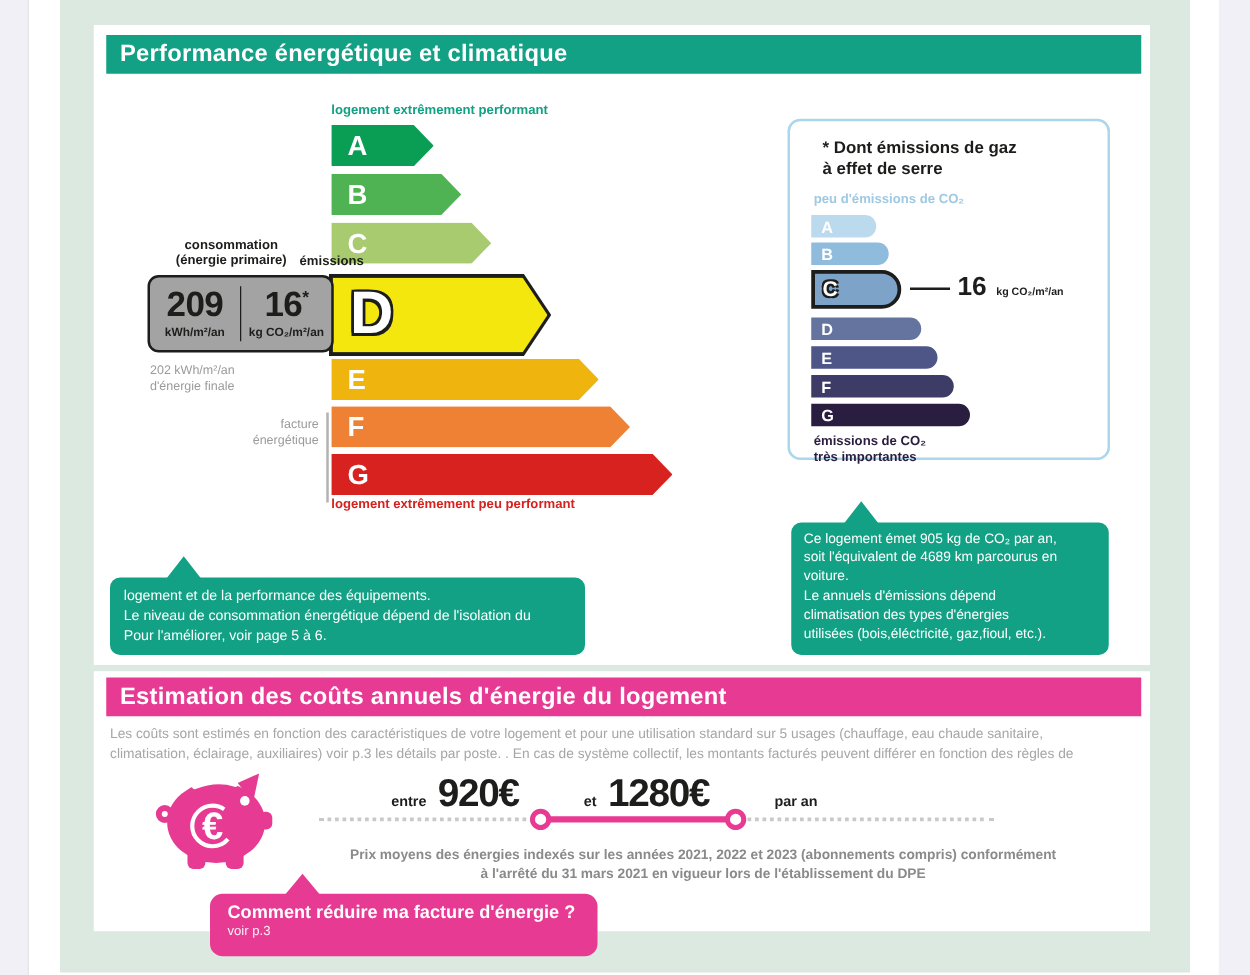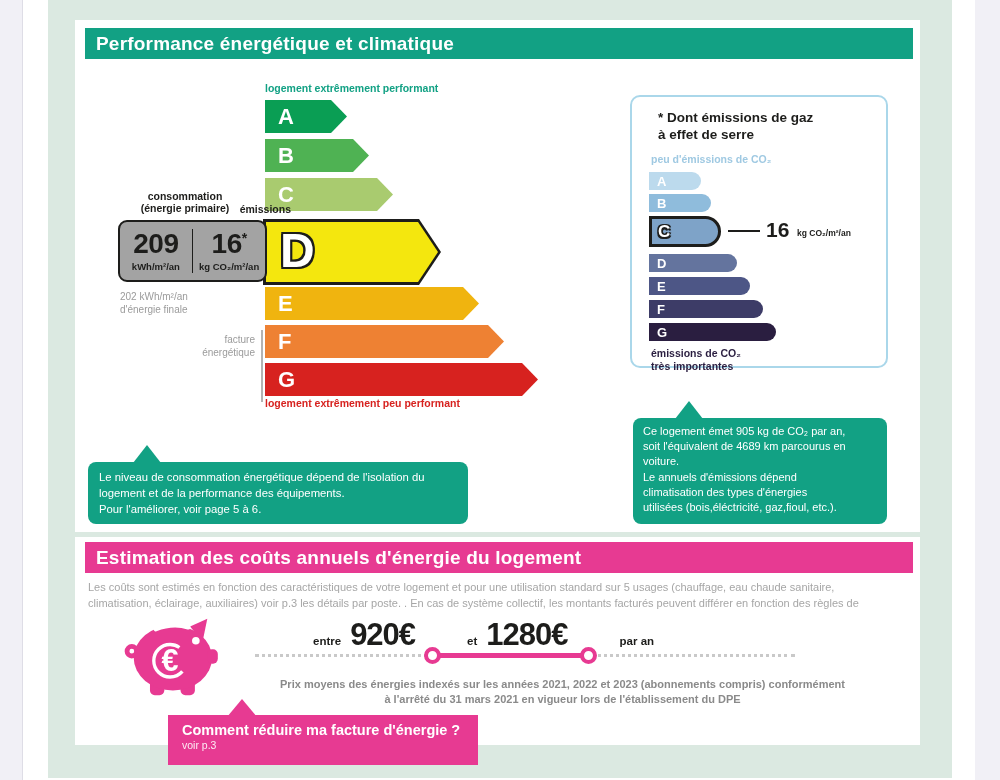--- a/index.html
+++ b/index.html
@@ -44,21 +44,21 @@
     text-shadow:-1.5px -1.5px 0 #1d1d1b,1.5px -1.5px 0 #1d1d1b,-1.5px 1.5px 0 #1d1d1b,1.5px 1.5px 0 #1d1d1b; }
   .co2-dash { position:absolute; left:96px; top:133px; width:32px; border-top:2.5px solid #1d1d1b; }
   .co2-val { position:absolute; left:134px; top:121px; font-size:21px; font-weight:800; color:#1d1d1b; }
   .co2-val-unit { position:absolute; left:165px; top:131px; font-size:8.5px; font-weight:bold; color:#1d1d1b; }
   .co2-high { position:absolute; left:19px; font-size:10.5px; font-weight:800; color:#2a1e40; }
 
   
   .tooltip { position:absolute; background:#12a184; border-radius:8px; color:#fff; }
   .tt-arrow { position:absolute; width:0; height:0; border-left:14px solid transparent; border-right:14px solid transparent; border-bottom:18px solid #12a184; }
   .tt-text { font-size:11.3px; line-height:1.42; }
-  .tooltip-pink { position:absolute; background:#e73a92; border-radius:0; color:#fff; }
+  .tooltip-pink { position:absolute; background:#e73a92; border-radius:10px; color:#fff; }
   .tt-arrow-pink { position:absolute; width:0; height:0; border-left:15px solid transparent; border-right:15px solid transparent; border-bottom:18px solid #e73a92; }
 
   
   .desc-text { position:absolute; left:13px; top:43px; width:822px; font-size:11px; color:#a6a6a6; line-height:1.45; }
   .cost-row { position:absolute; left:238px; top:82px; display:flex; align-items:baseline;text-align:center; }
   .cost-small { font-size:11.5px; font-weight:bold; color:#1d1d1b; }
   .cost-big { font-size:31px; font-weight:800; color:#1d1d1b; letter-spacing:-1px; line-height:1; }
   .dotted-line { position:absolute; left:180px; top:117px; width:540px; border-top:3px dotted #c9c9c9; }
   .range-line { position:absolute; left:357px; top:116px; width:156px; height:5px; background:#e73a92; }
   .range-dot { position:absolute; width:17px; height:17px; background:#fff; border:4px solid #e73a92; border-radius:50%; }
@@ -164,22 +164,22 @@
       <div class="co2-dash"></div>
       <div class="co2-val">16</div>
       <div class="co2-val-unit">kg CO₂/m²/an</div>
 
       <div class="co2-high" style="top:250px;">émissions de CO₂</div>
       <div class="co2-high" style="top:263px;">très importantes</div>
     </div>
 
     <div class="tt-arrow" style="left:58px;top:425px;"></div>
     <div class="tooltip" style="left:13px;top:442px;width:380px;height:62px;padding:7px 11px;">
+      <div class="tt-text">logement  et de la performance des équipements.</div>
       <div class="tt-text">Le niveau de consommation énergétique dépend de l'isolation du</div>
-      <div class="tt-text">logement  et de la performance des équipements.</div>
       <div class="tt-text">Pour l'améliorer, voir page 5 à 6.</div>
     </div>
 
     <div class="tt-arrow" style="left:600px;top:381px;"></div>
     <div class="tooltip" style="left:558px;top:398px;width:254px;height:106px;padding:6px 10px;">
       <div class="tt-text" style="font-size:11px;line-height:1.38;">Ce logement émet 905 kg de CO₂ par an,</div>
       <div class="tt-text" style="font-size:11px;line-height:1.38;">soit l'équivalent de 4689 km parcourus en</div>
       <div class="tt-text" style="font-size:11px;line-height:1.38;">voiture.</div>
       <div class="tt-text" style="font-size:11px;line-height:1.38;">Le annuels d'émissions dépend</div>
       <div class="tt-text" style="font-size:11px;line-height:1.38;">climatisation des types d'énergies</div>

